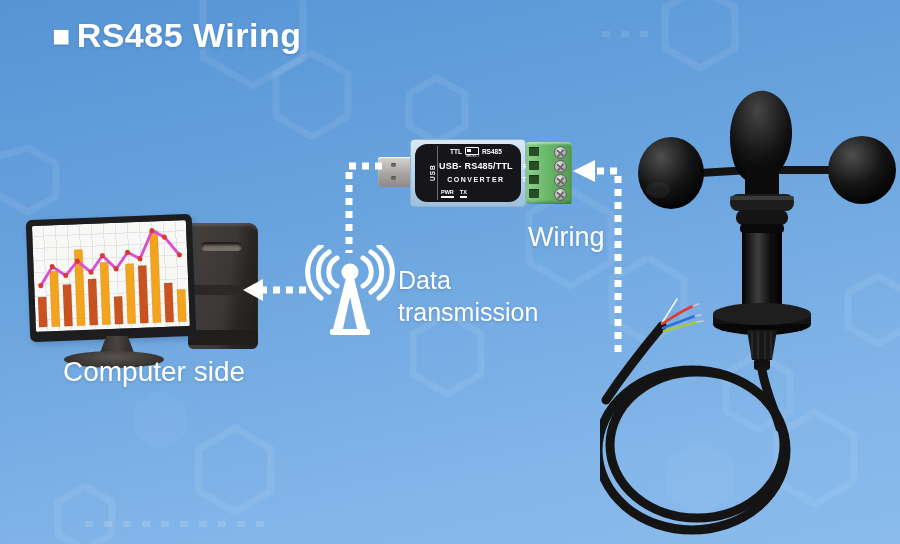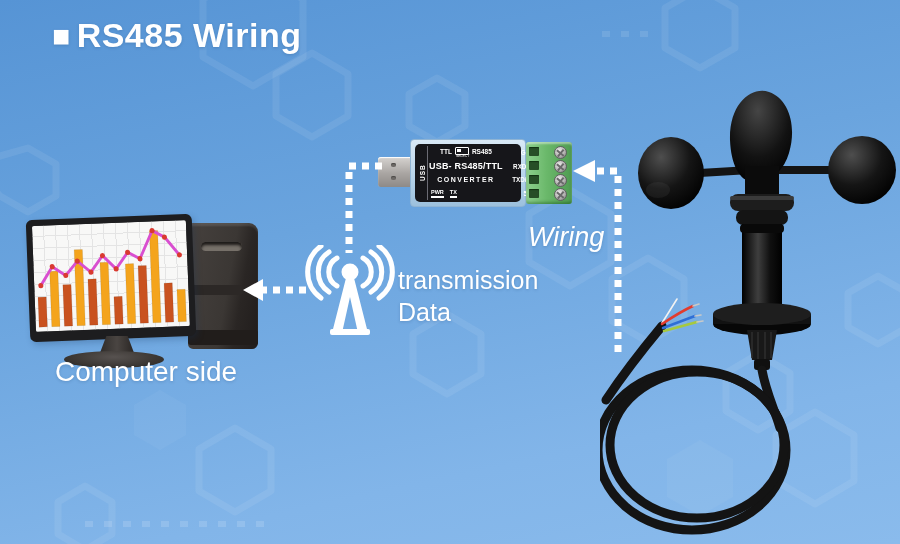--- a/index.html
+++ b/index.html
@@ -31,40 +31,40 @@
   .screen{width:100%;height:100%;background:
          repeating-linear-gradient(90deg,transparent 0 11px,#e4e4e4 11px 12px),
          repeating-linear-gradient(0deg,transparent 0 11px,#e4e4e4 11px 12px),#f8f8f7;
          border-radius:2px;overflow:hidden;}
   .screen svg{display:block;width:100%;height:100%;}
   .stand-neck{left:98px;top:336px;width:38px;height:22px;
          background:linear-gradient(90deg,#2c2927,#4a4542,#262220);
          clip-path:polygon(22% 0,78% 0,100% 100%,0 100%);}
   .stand-base{left:64px;top:351px;width:100px;height:17px;border-radius:50%;
          background:radial-gradient(ellipse at 50% 35%,#575250,#37332f 70%,#2b2724);}
-  .computer-label{left:28px;top:356px;width:236px;text-align:center;font-size:28px;}
+  .computer-label{left:36px;top:356px;width:236px;text-align:center;font-size:28px;}
 
   
   .antenna{left:300px;top:245px;width:100px;height:92px;}
   .dt-label{left:398px;top:264px;font-size:25px;line-height:1.28;}
 
   
   .conv-label{left:352px;top:108px;width:246px;text-align:center;font-size:24px;}
   .device{left:378px;top:139px;width:194px;height:68px;}
   .usb-plug{position:absolute;left:0;top:18px;width:34px;height:30px;border-radius:3px 0 0 3px;
          background:linear-gradient(180deg,#d6d3d0,#a9a5a2 55%,#8e8a87);
          box-shadow:inset 0 1px 1px #fff;}
   .usb-plug i{position:absolute;width:5px;height:4px;border-radius:2px;background:#6e6a67;
          box-shadow:inset 0 1px 1px #4c4947;}
   .usb-plug i.h1{left:13px;top:6px;} .usb-plug i.h2{left:13px;top:19px;}
   .case{position:absolute;left:32px;top:0;width:116px;height:68px;border-radius:4px;
          background:linear-gradient(180deg,#d9e9f6,#b4d2e9 60%,#9cc0dd);
          border:1px solid #8fb4d4;box-sizing:border-box;padding:4px;}
-  .board{width:100%;height:100%;background:#16161a;border-radius:5px;color:#fff;
-         display:grid;grid-template-columns:11px 1fr 33px;box-sizing:border-box;padding:2px 2px;}
+  .board{width:100%;height:100%;background:#16161a;border-radius:12px;color:#fff;
+         display:grid;grid-template-columns:11px 1fr 33px;box-sizing:border-box;padding:2px 12px;}
   .usb-strip{writing-mode:vertical-rl;transform:rotate(180deg);font-size:6.5px;font-weight:bold;
          letter-spacing:1px;display:flex;align-items:center;justify-content:center;
          border-left:1px solid #6b6b74;}
   .board-mid{display:flex;flex-direction:column;justify-content:space-between;padding:1px 0 2px 1px;}
   .row-top{display:flex;align-items:center;justify-content:center;gap:3px;font-size:6.5px;font-weight:bold;}
   .switch{position:relative;width:12px;height:6px;border:1px solid #fff;border-radius:1px;}
   .switch b{position:absolute;left:1px;top:1px;width:4px;height:2.5px;background:#fff;}
   .switch .sel{position:absolute;left:0;top:6px;width:12px;text-align:center;font-size:3.5px;font-weight:normal;letter-spacing:0;}
   .model{font-size:9px;font-weight:bold;letter-spacing:.2px;white-space:nowrap;}
   .ctype{font-size:7px;font-weight:bold;letter-spacing:1.5px;text-align:center;}
@@ -78,21 +78,21 @@
   .terminal .slot{position:absolute;left:3px;width:10px;height:9px;background:#274e27;border-radius:1px;
          box-shadow:inset 0 1px 1px #123312;}
   .terminal .screw{position:absolute;right:5px;width:13px;height:13px;border-radius:50%;
          background:radial-gradient(circle at 38% 32%,#eceaea,#b5b3b2 55%,#777);
          border:1px solid #5f5f5f;box-sizing:border-box;}
   .terminal .screw::before,.terminal .screw::after{content:"";position:absolute;left:1px;right:1px;top:50%;
          height:1.5px;background:#6a6a6a;transform:translateY(-50%) rotate(40deg);}
   .terminal .screw::after{transform:translateY(-50%) rotate(-50deg);}
 
   
-  .wiring-label{left:528px;top:222px;font-size:27px;font-style:italic;}
+  .wiring-label{left:528px;top:222px;font-size:27px;}
 
   
   .sensor{left:600px;top:78px;width:300px;height:466px;}
 
   
   .connectors{left:0;top:0;width:900px;height:544px;pointer-events:none;}
 </style>
 </head>
 <body>
 
@@ -173,22 +173,22 @@
       <path d="M 21,1  A 32,32 0 0 0 21,53" stroke-width="5"></path>
       <path d="M 63,13 A 16,16 0 0 1 63,41" stroke-width="5"></path>
       <path d="M 71,7  A 24,24 0 0 1 71,47" stroke-width="5"></path>
       <path d="M 79,1  A 32,32 0 0 1 79,53" stroke-width="5"></path>
     </g>
     <circle cx="50" cy="27" r="8.5" fill="#ffffff"></circle>
     <polygon fill="#ffffff" points="46,33 54,33 68,88 58,88 50,52 42,88 32,88"></polygon>
     <rect x="30" y="84" width="40" height="6" rx="2" fill="#ffffff"></rect>
   </svg>
   <div class="abs dt-label wlabel">
+    <div>Data</div>
     <div>transmission</div>
-    <div>Data</div>
   </div>
 
   <div class="abs device">
     <div class="usb-plug">
       <i class="h1"></i>
         <i class="h2"></i>
     </div>
     <div class="case">
       <div class="board">
         <div class="usb-strip">USB</div>

